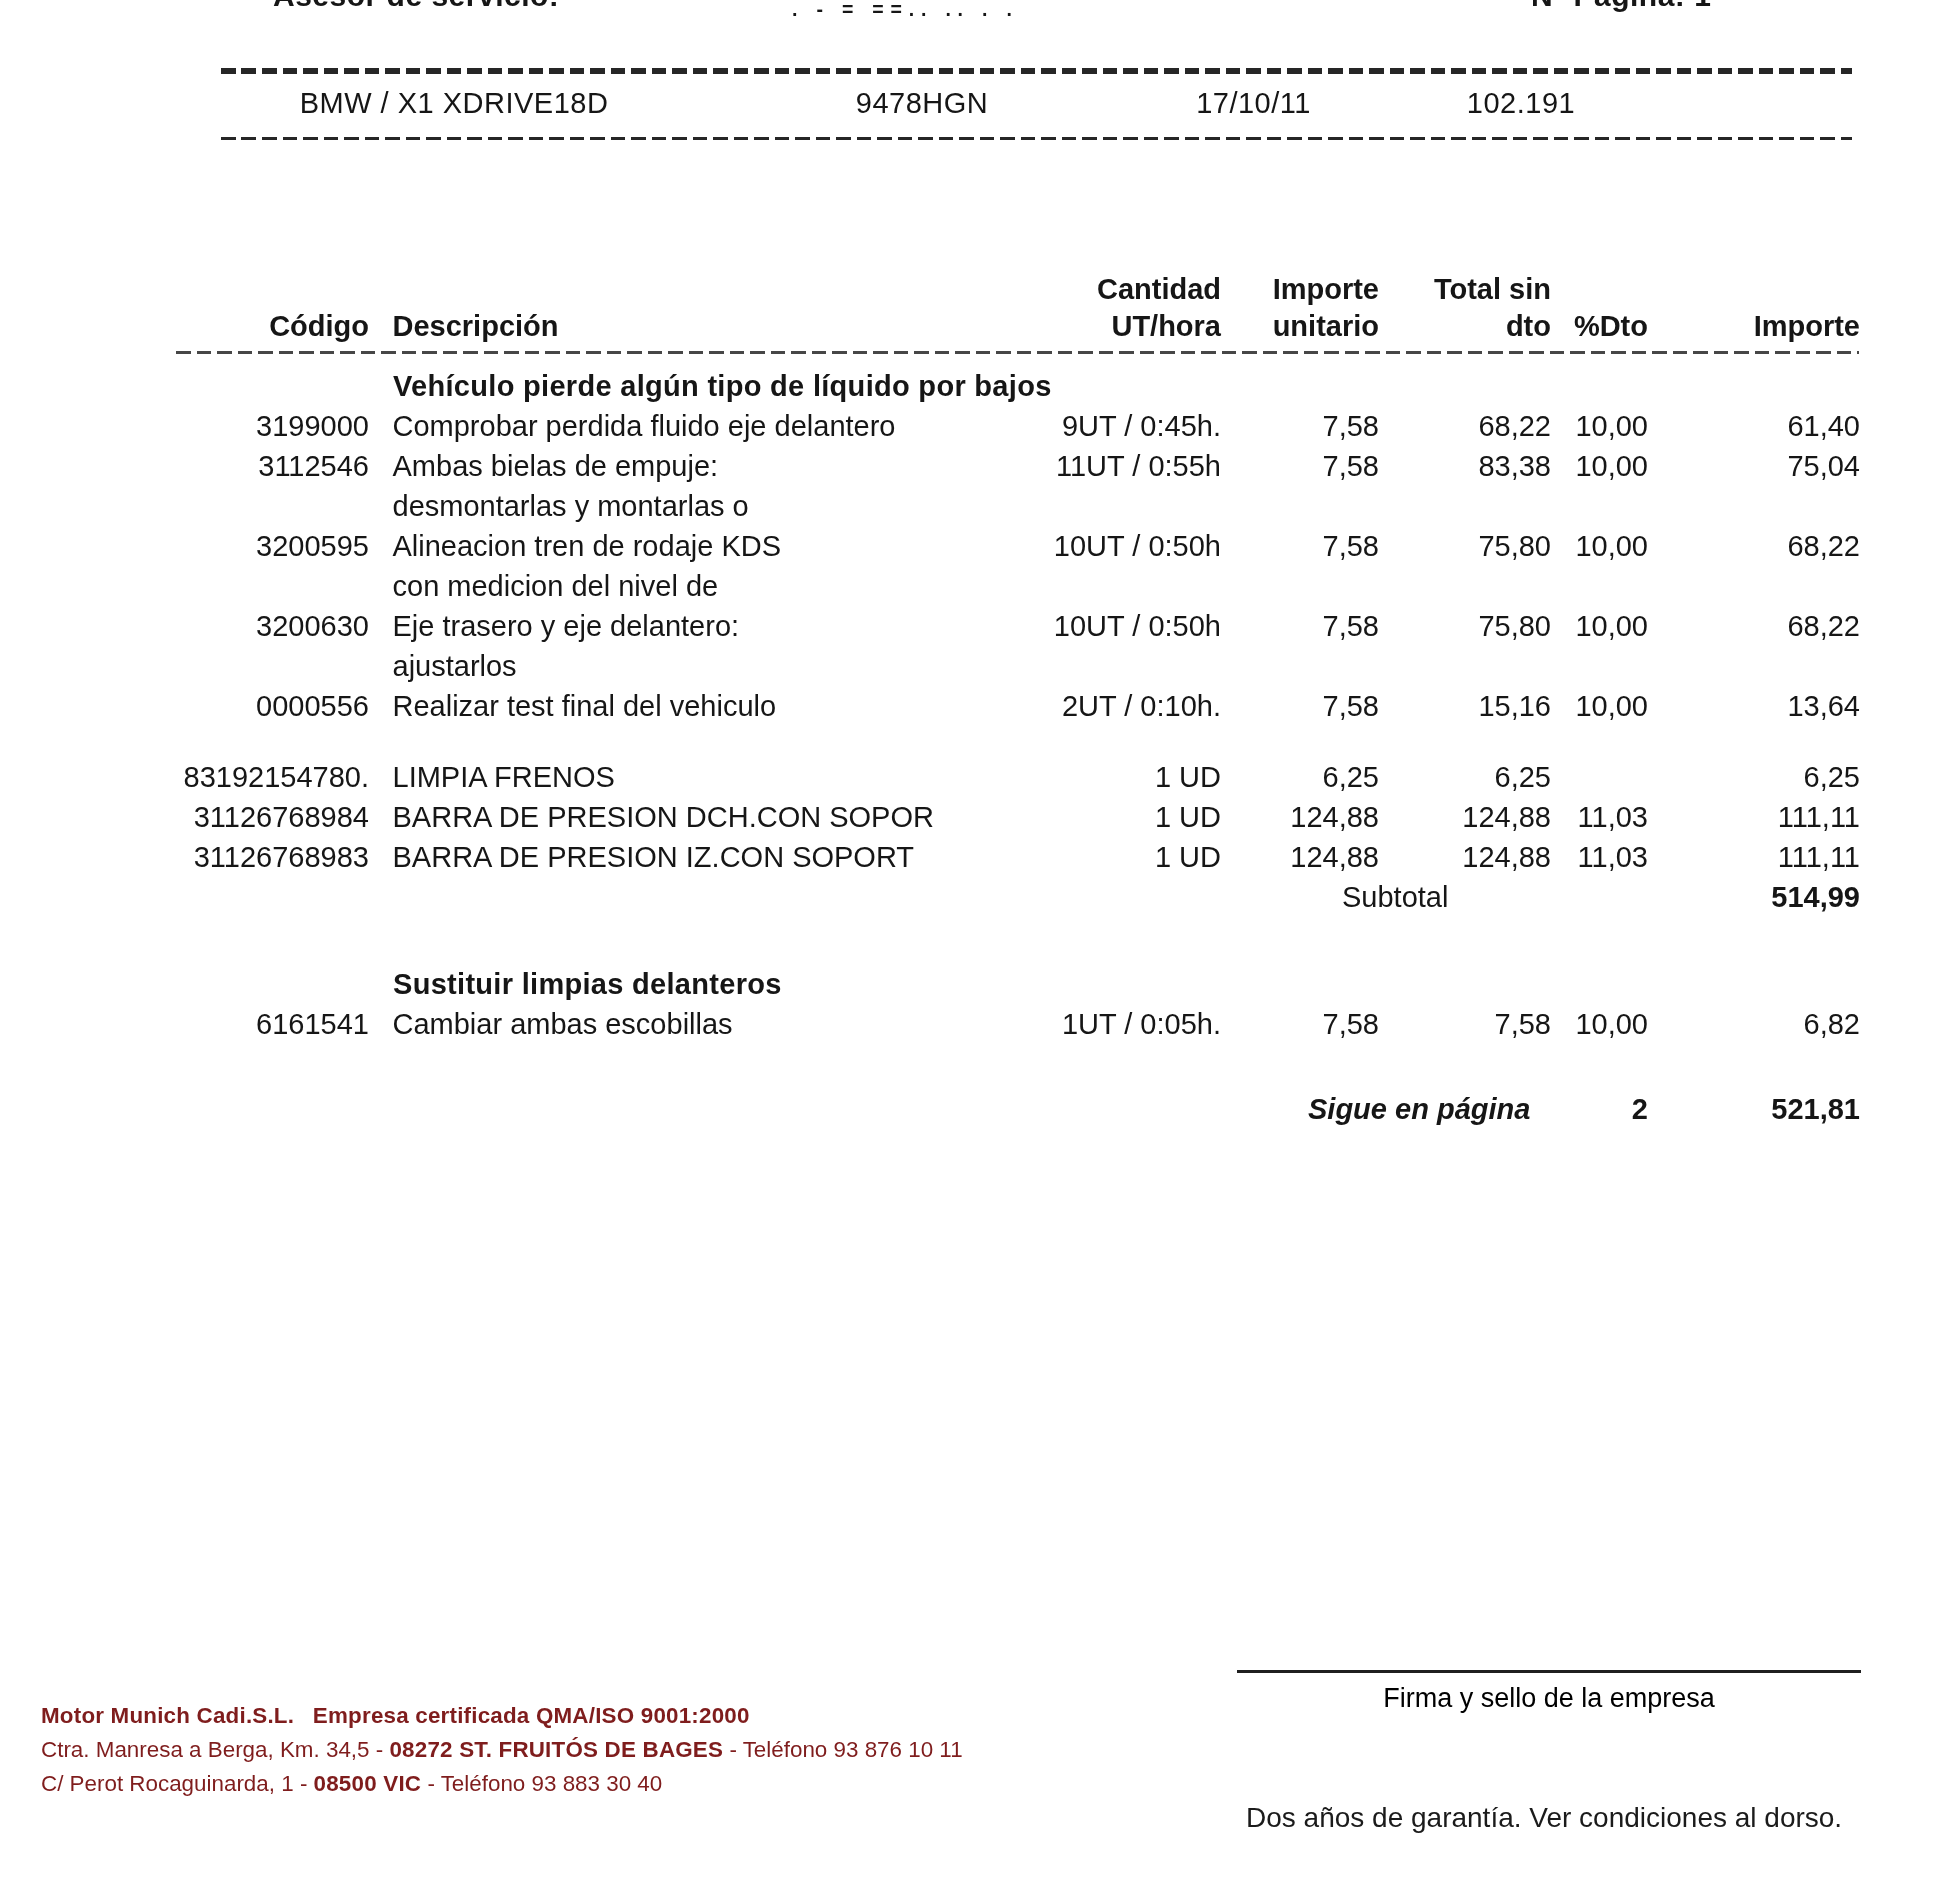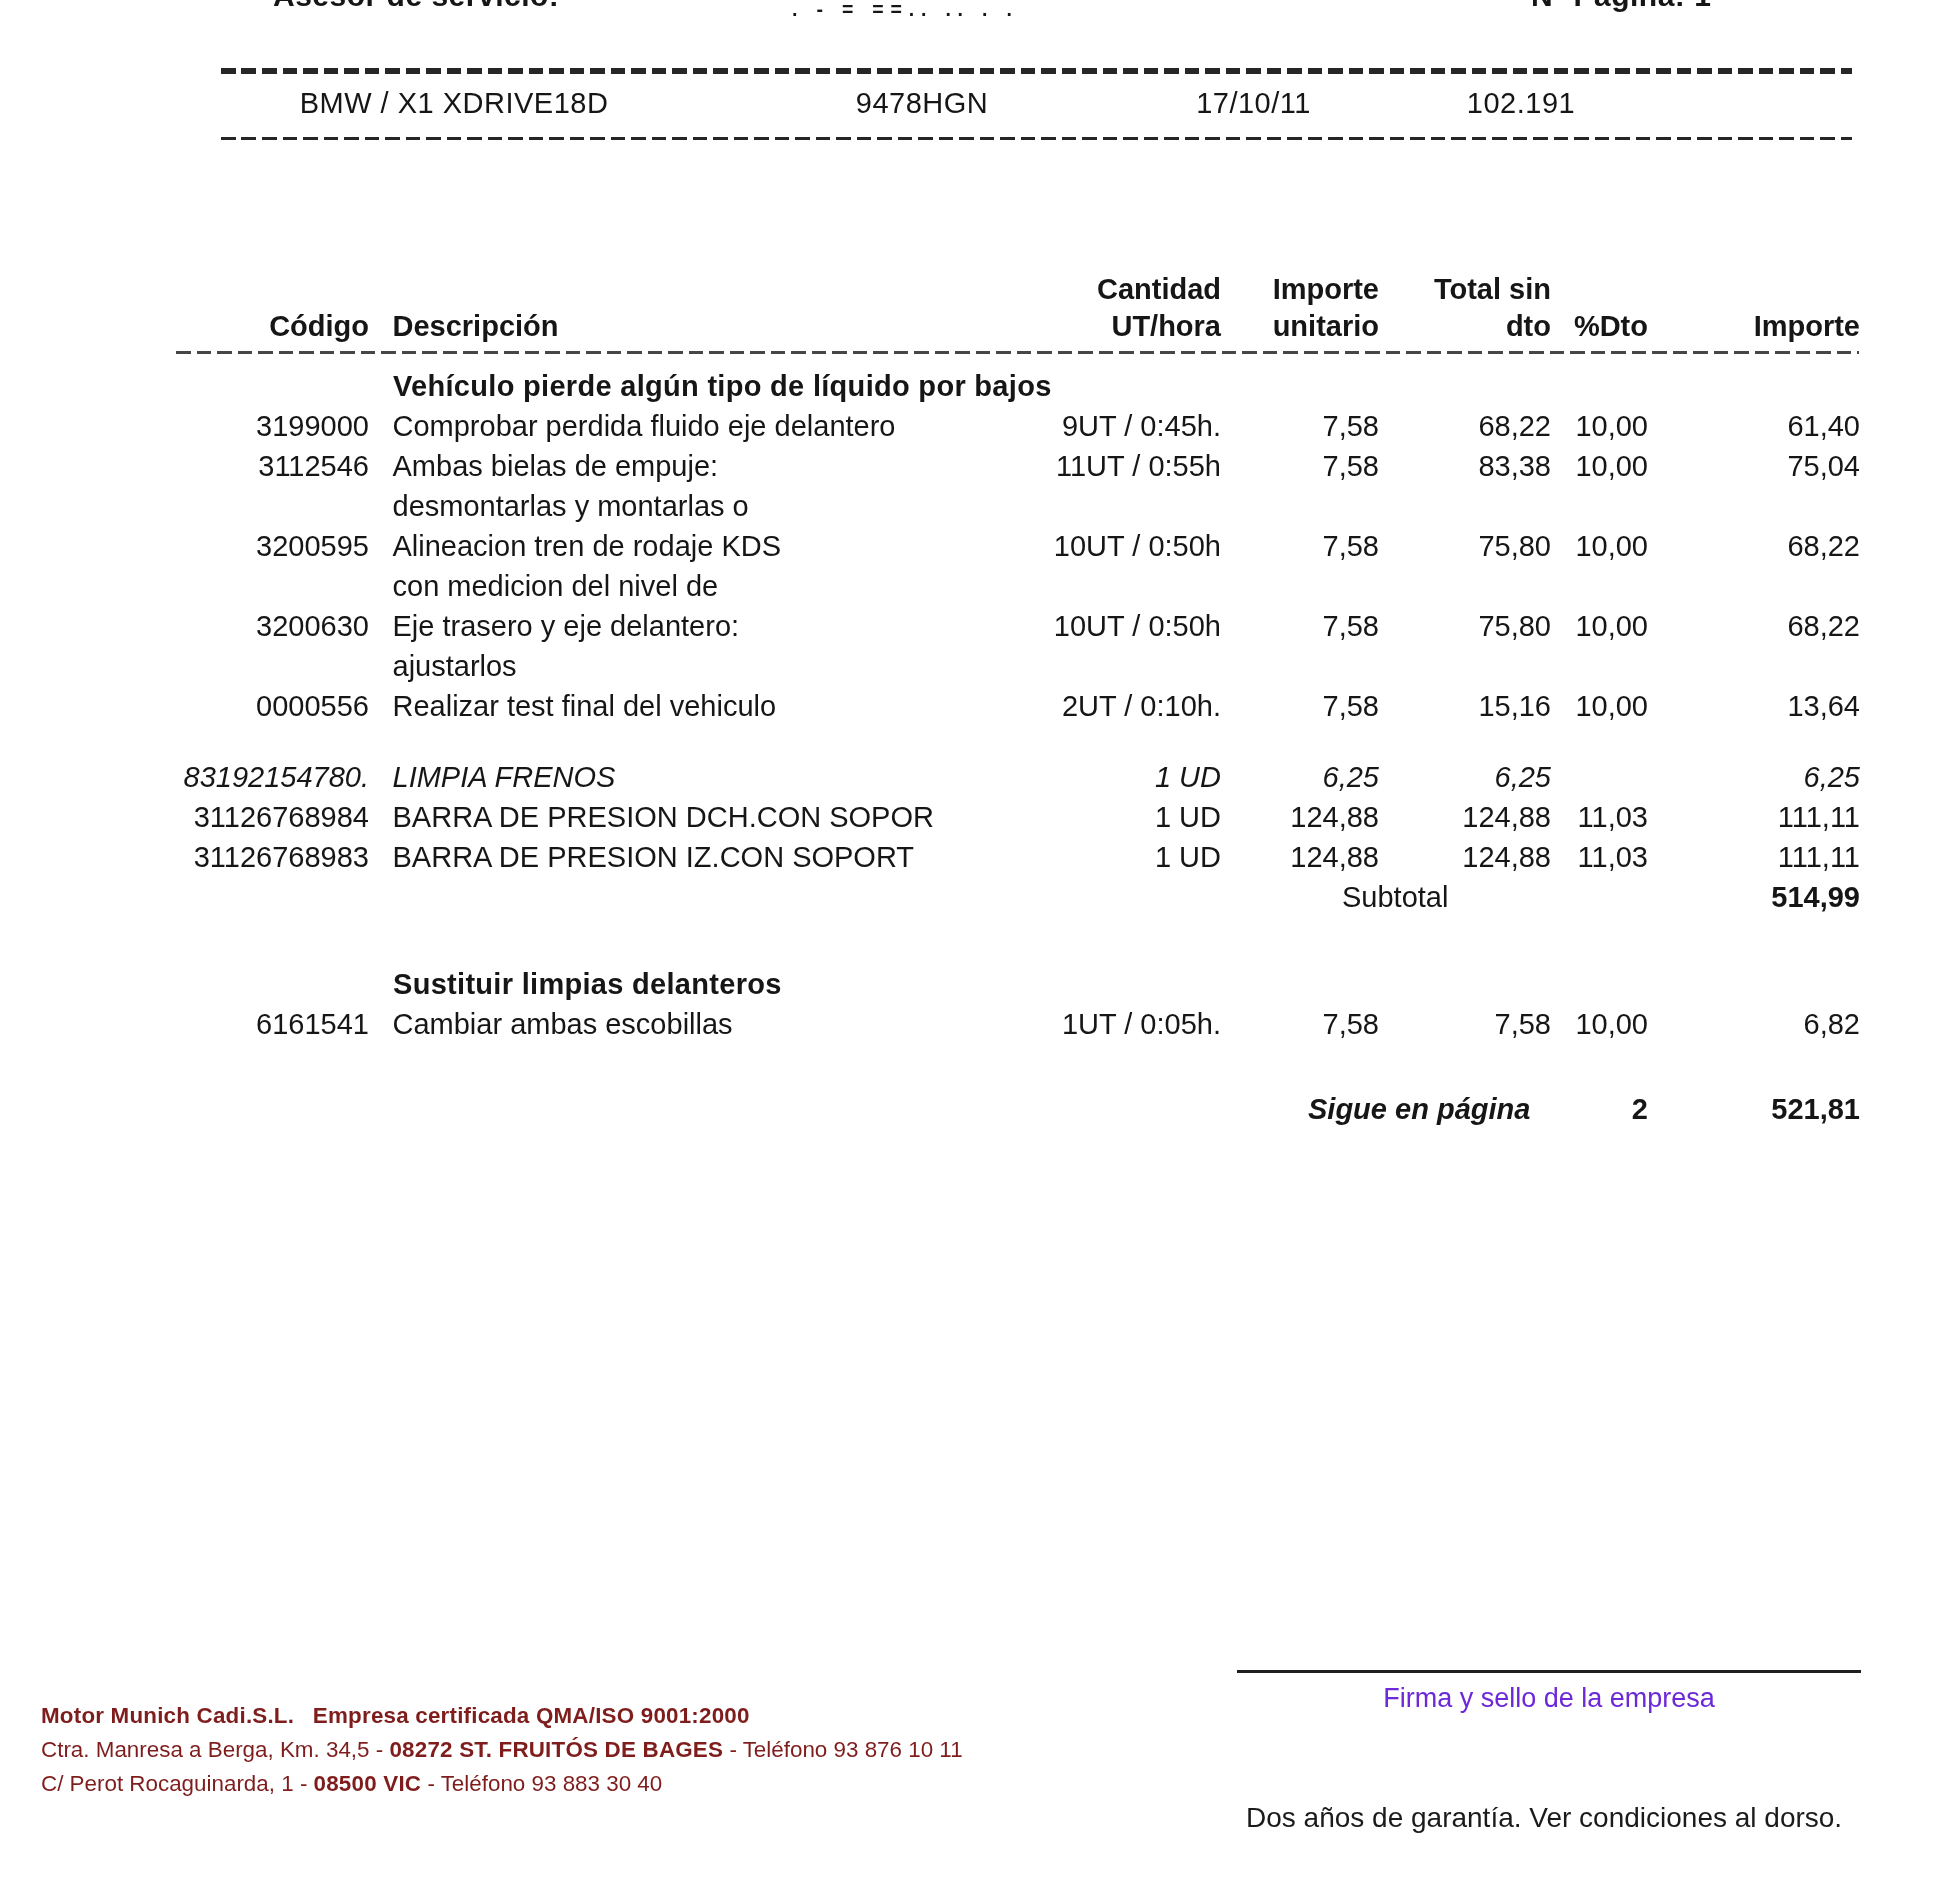--- a/index.html
+++ b/index.html
@@ -36,31 +36,31 @@
   .row{display:grid;grid-template-columns:195px 655px 195px 158px 172px 97px 212px;line-height:40px;}
   .c{white-space:nowrap;}
   .r{text-align:right;}
   .code{text-align:right;padding-right:2px;}
   .desc{padding-left:21.5px;}
   .hrow{font-weight:bold;line-height:37px;}
   .hrow1{padding-top:5.9px;}
   .items .rule{margin-top:5.9px;margin-left:0;width:1683px;}
   .sect{font-weight:bold;padding-left:217px;line-height:40px;margin-top:12.7px;letter-spacing:0.3px;}
   .rows1{margin-top:0px;}
-  .gap-parts{margin-top:31px;font-style:italic;}
+  .gap-parts{margin-top:31px;}
   .subtotal-span{grid-column:4 / span 3;padding-left:121px;font-weight:normal;}
   .bold{font-weight:bold;}
   .sect2{margin-top:47px;}
   .carry{margin-top:45px;}
   .carry-span{grid-column:4 / span 2;padding-left:87px;font-weight:bold;font-style:italic;}
   
   .f-left{position:absolute;left:41px;top:1699px;font-size:22.4px;line-height:34px;color:#7f1d1d;white-space:nowrap;}
   .f-left b{letter-spacing:0.2px;}
   .f-right-line{position:absolute;left:1237px;top:1670px;width:624px;height:2.9px;background:#1f1f1f;}
-  .f-firma{position:absolute;left:1237px;top:1683px;width:624px;text-align:center;font-size:27px;color:#6d28d9;}
+  .f-firma{position:absolute;left:1237px;top:1683px;width:624px;text-align:center;font-size:27px;color:#000000;}
   .f-garantia{position:absolute;left:1246px;top:1802px;width:624px;font-size:28px;color:#1b1b1b;white-space:nowrap;}
 </style>
 </head>
 <body>
 
 <div class="page">
 
   <div class="clipstrip">
     <span class="cliptext clip-left">Asesor de servicio:</span>
     <span class="clip-mid">, -  = ==.. .. .  .</span>

